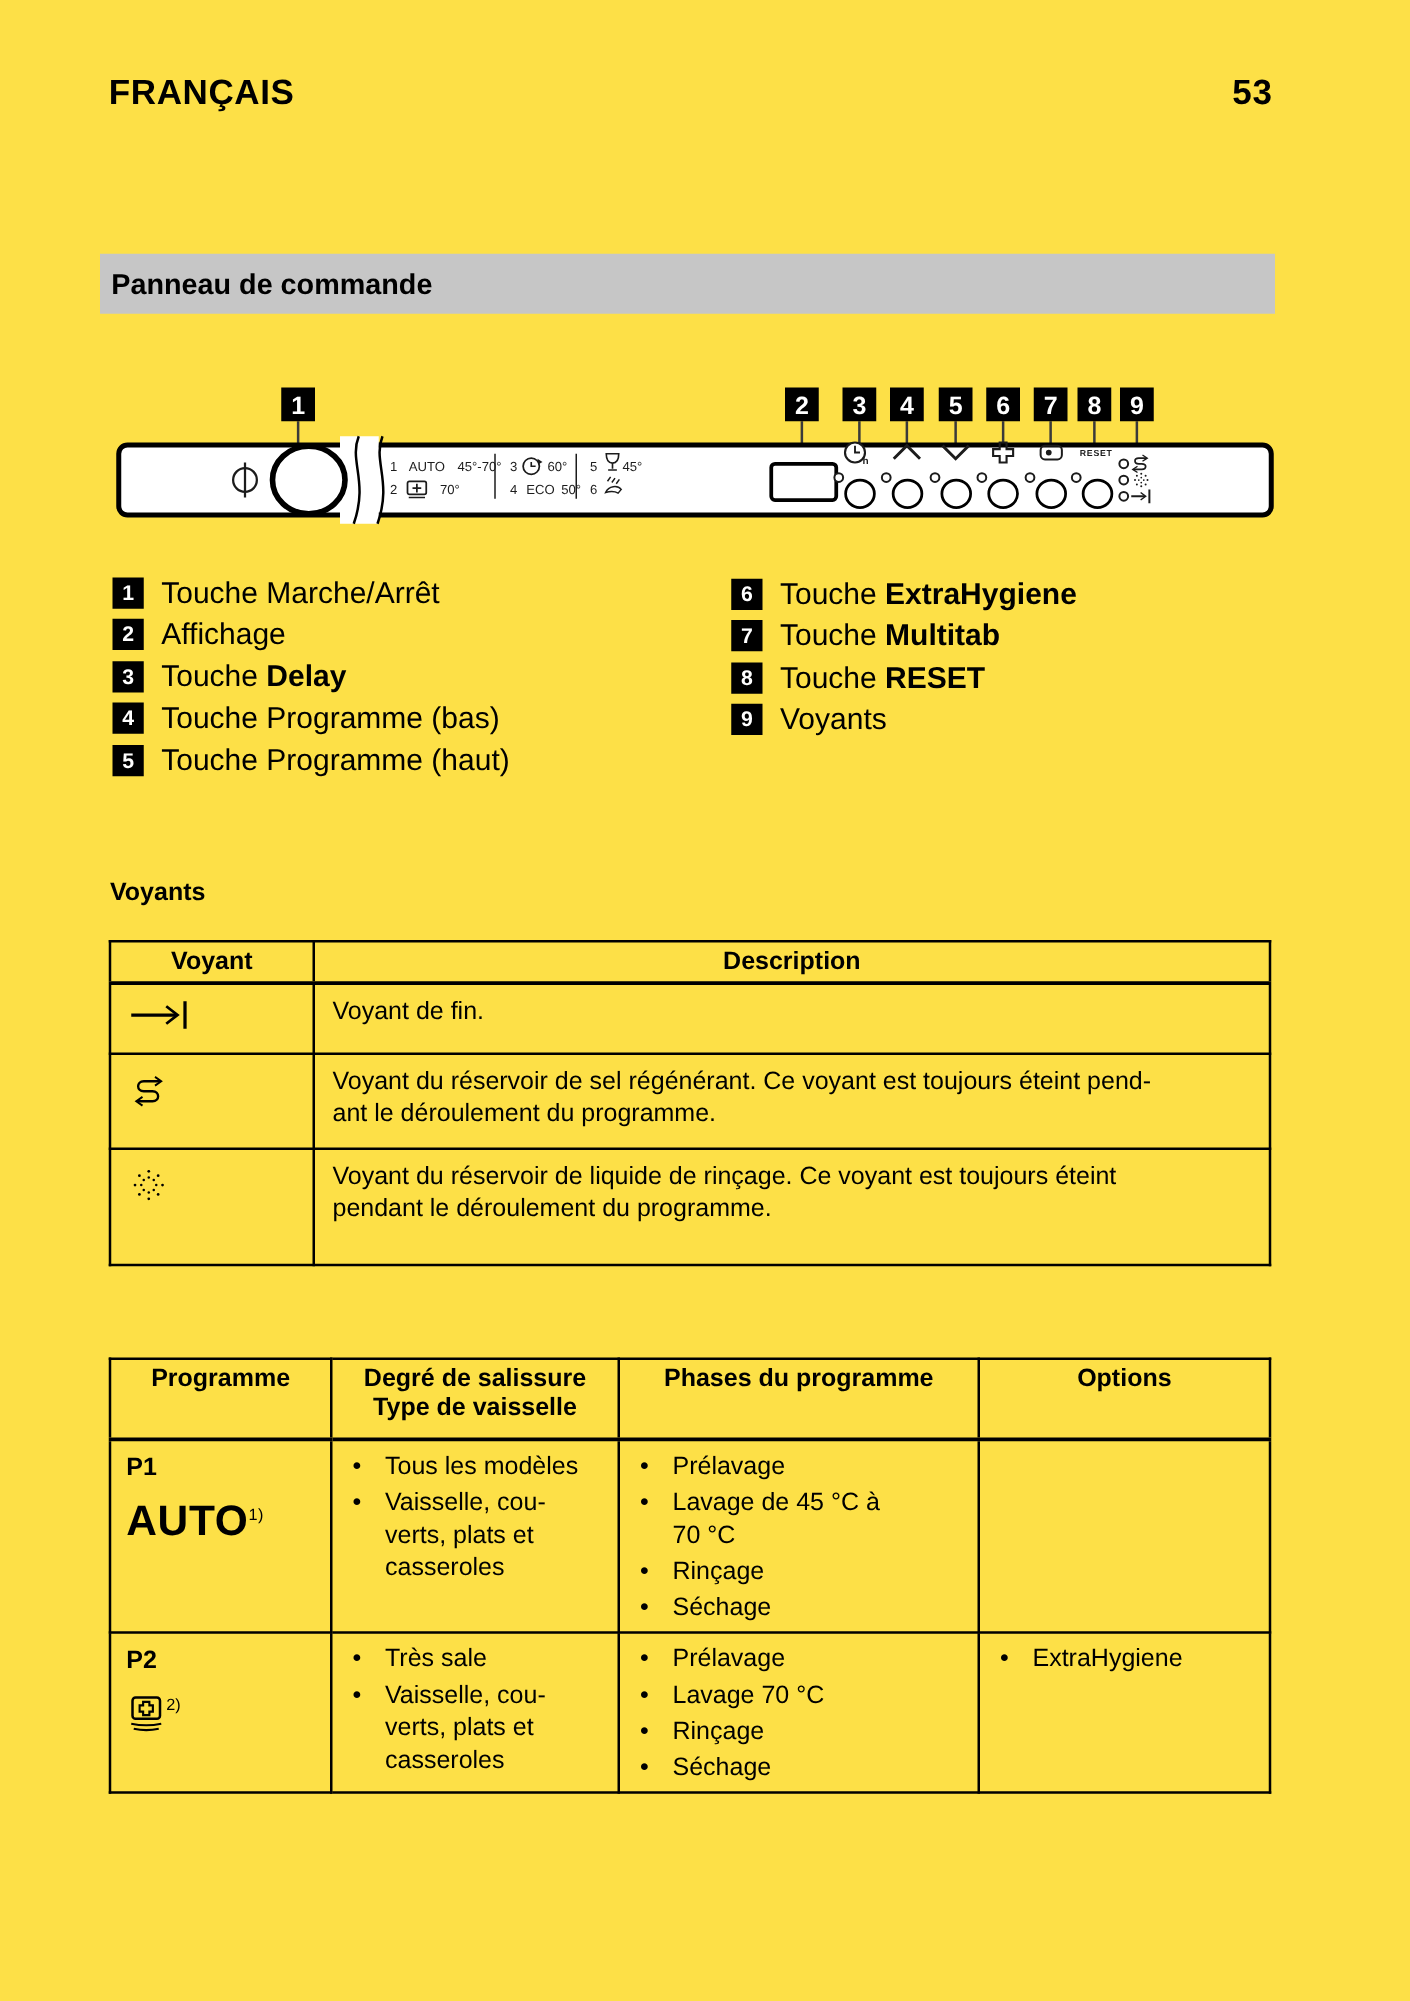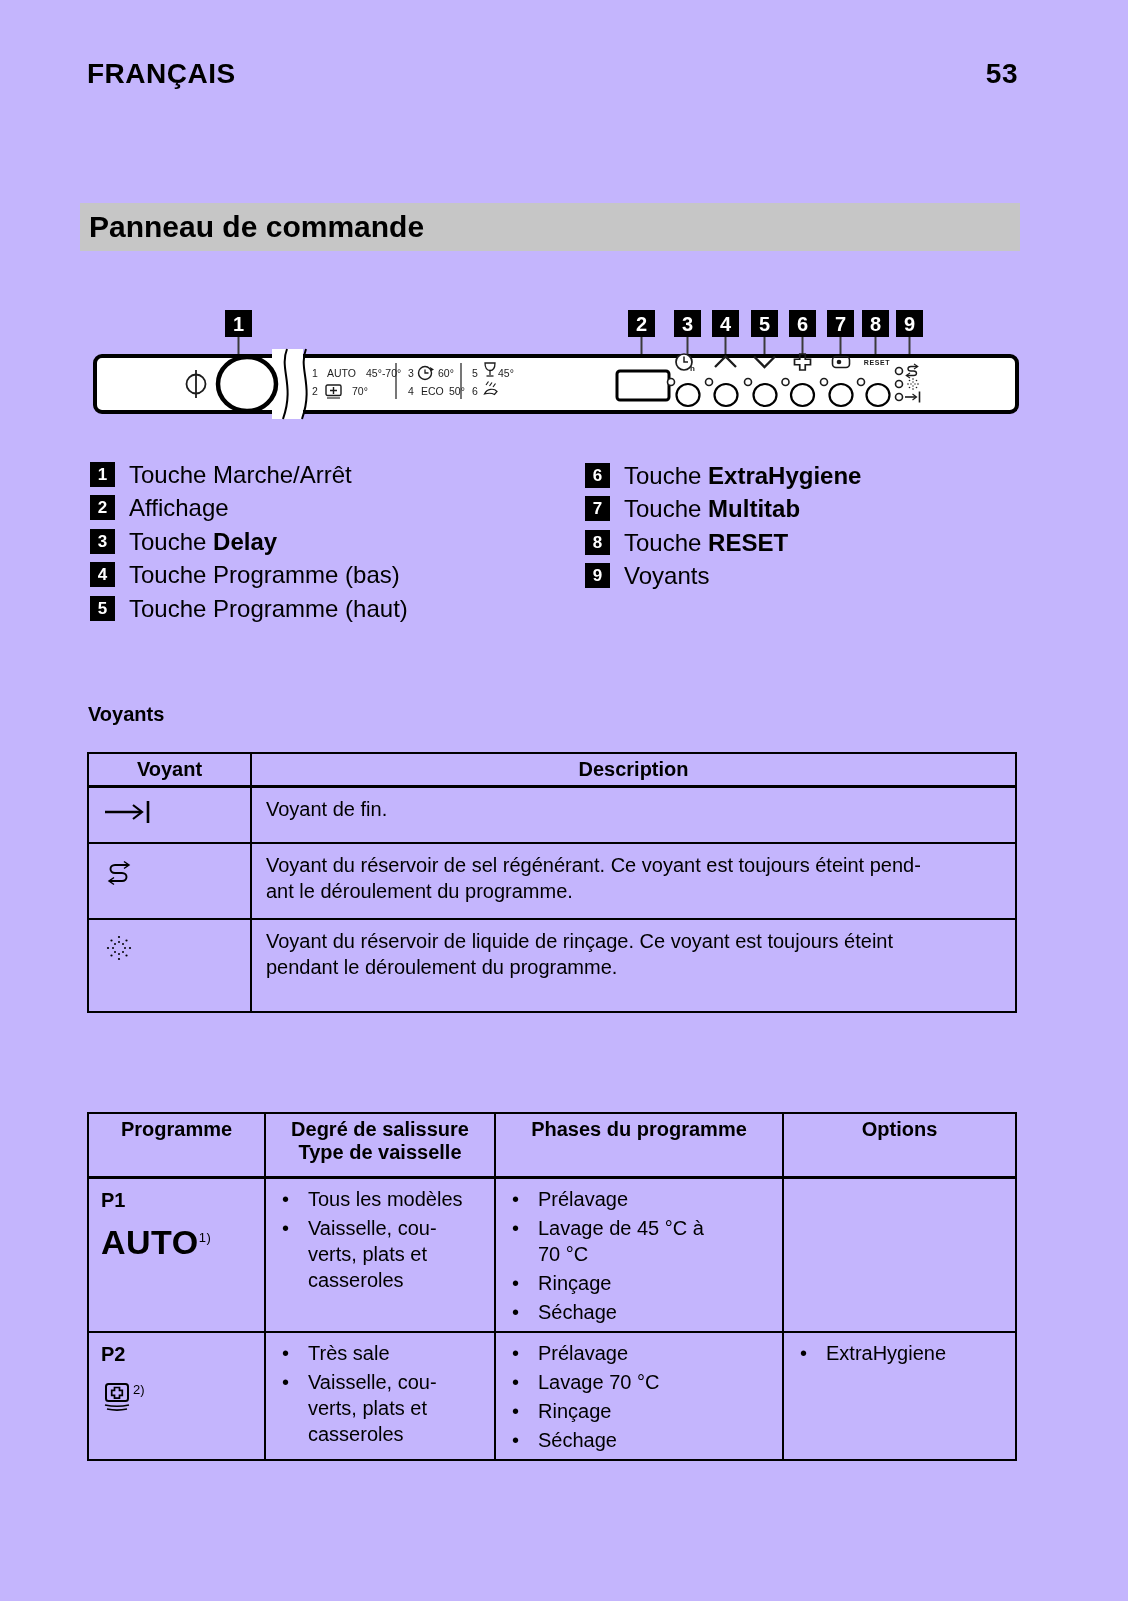--- a/index.html
+++ b/index.html
@@ -1,30 +1,30 @@
 <!DOCTYPE html>
 <html><head>
 <meta charset="utf-8">
 <style>
   * { margin:0; padding:0; box-sizing:border-box; }
   body { background:#888; }
   .page {
     position:relative; width:1128px; height:1601px; margin:0 auto;
-    background:#c4b5fd; color:#000;
+    background:#fde047; color:#000;
     font-family:"Liberation Sans","DejaVu Sans",sans-serif;
     overflow:hidden;
   }
   
   .doc-header { position:absolute; top:58px; left:87px; width:931px;
     display:flex; justify-content:space-between; align-items:baseline;
     font-size:28px; font-weight:bold; letter-spacing:.5px; }
   
   .section-bar { position:absolute; left:80px; width:940px; height:48px;
     background:#c6c6c6; display:flex; align-items:center; padding-left:9px;
-    font-size:30px; font-weight:bold; }
+    font-size:23px; font-weight:bold; }
   #bar-panneau { top:203px; }
   #bar-programmes { top:1007px; }
   
   #panel-diagram { position:absolute; top:295px; left:0; }
   #panel-diagram text { font-family:"Liberation Sans","DejaVu Sans",sans-serif; }
   .callout-num { fill:#fff; font-size:20px; font-weight:bold; text-anchor:middle; }
   .panel-txt { font-size:10.5px; fill:#1c1c1c; }
   .reset-txt { font-size:7px; font-weight:bold; letter-spacing:.6px; text-anchor:middle; fill:#1c1c1c; }
   .delay-h { font-size:8px; font-weight:bold; fill:#1c1c1c; }
   
@@ -314,21 +314,21 @@
               </g>
             </svg>
           </td>
           <td class="voyant-desc-cell">Voyant du réservoir de liquide de rinçage. Ce voyant est toujours éteint<br>pendant le déroulement du programme.</td>
         </tr>
       </tbody>
     </table>
   </div>
 
 
-  <div class="tbl-wrap" style="top:1112px">
+  <div class="tbl-wrap" style="top:1086px">
     <table>
       <colgroup>
           <col style="width:177px">
           <col style="width:230px">
           <col style="width:288px">
           <col>
         </colgroup>
       <thead>
         <tr style="height:64px">
           <th>Programme</th>

